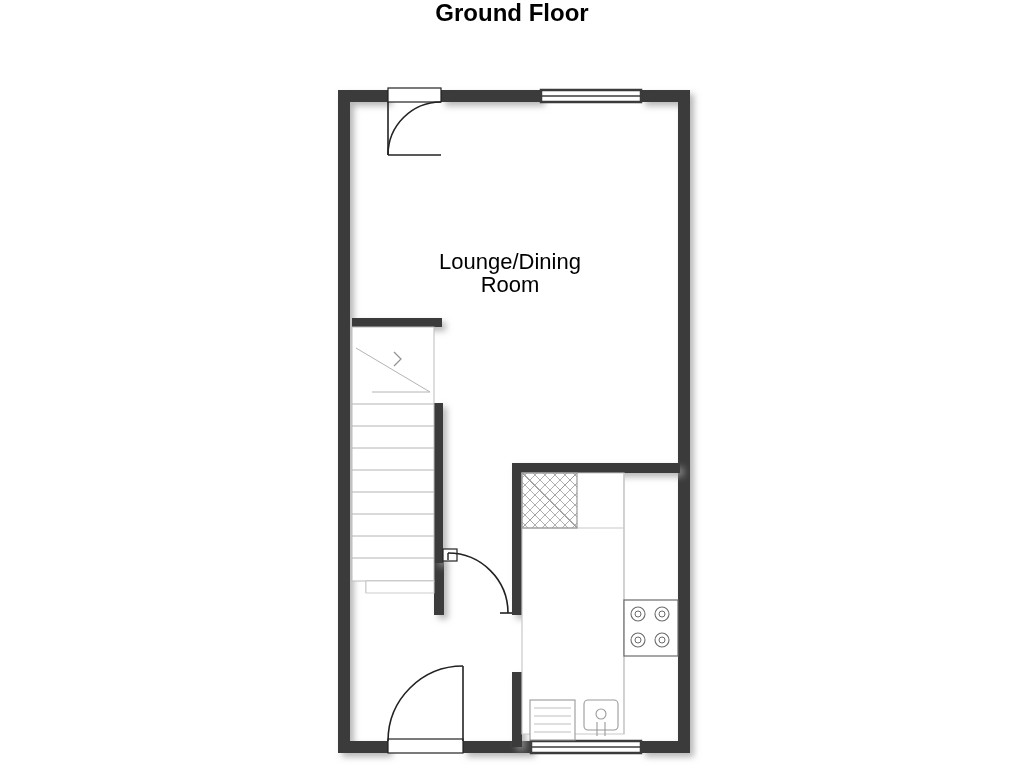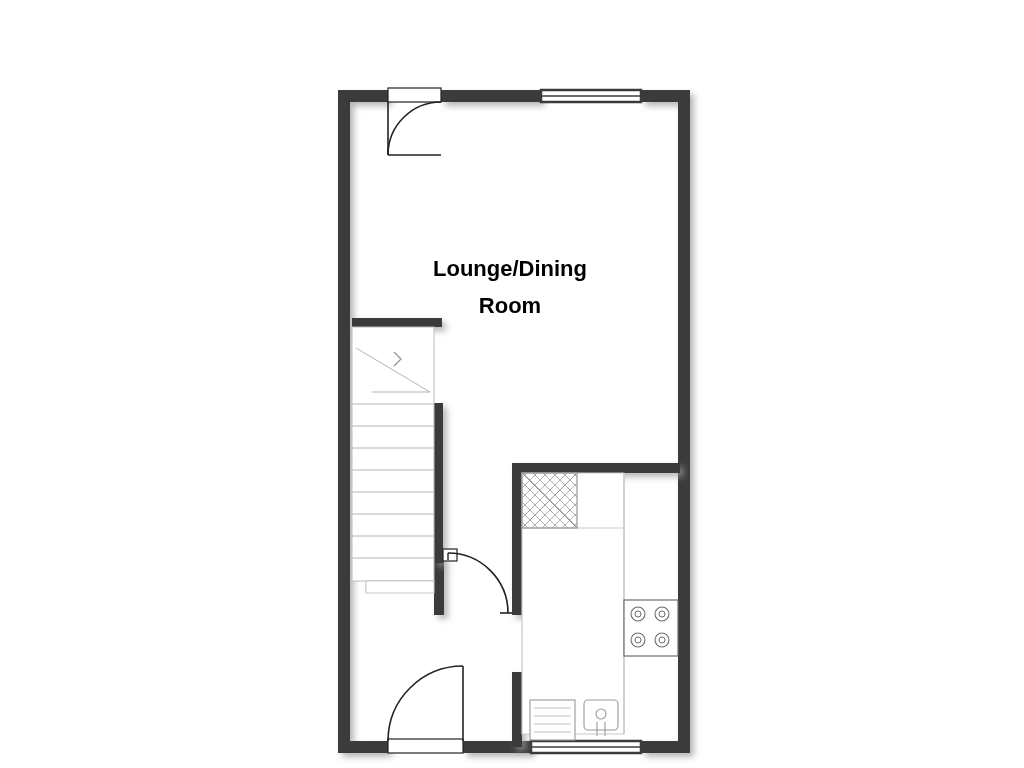--- a/index.html
+++ b/index.html
@@ -48,35 +48,36 @@
     width: 1024px;
     height: 768px;
   }
   svg.plan {
     display: block;
   }
   .room-label {
     position: absolute;
     text-align: center;
     font-size: 22px;
-    font-weight: bold;
-    line-height: 37px;
+    font-weight: normal;
+    line-height: 23px;
     white-space: pre-line;
   }
   #lounge-label {
     left: 400px;
     top: 250px;
     width: 220px;
   }
 </style>
 </head>
 <body>
 
 <div class="page">
 
+  <div class="title">Ground Floor</div>
 
   <div class="plan-wrap">
     <svg class="plan" width="1024" height="768" viewBox="0 0 1024 768" xmlns="http://www.w3.org/2000/svg">
       <defs>
         <filter id="softshadow" x="-30%" y="-30%" width="180%" height="180%">
           <feDropShadow dx="4" dy="4" stdDeviation="3" flood-color="#999999" flood-opacity="0.7"></feDropShadow>
         </filter>
         <pattern id="hatchx" width="10" height="10" patternUnits="userSpaceOnUse">
           <path d="M0,0 L10,10 M10,0 L0,10" stroke="#9a9a9a" stroke-width="0.8" fill="none"></path>
         </pattern>

